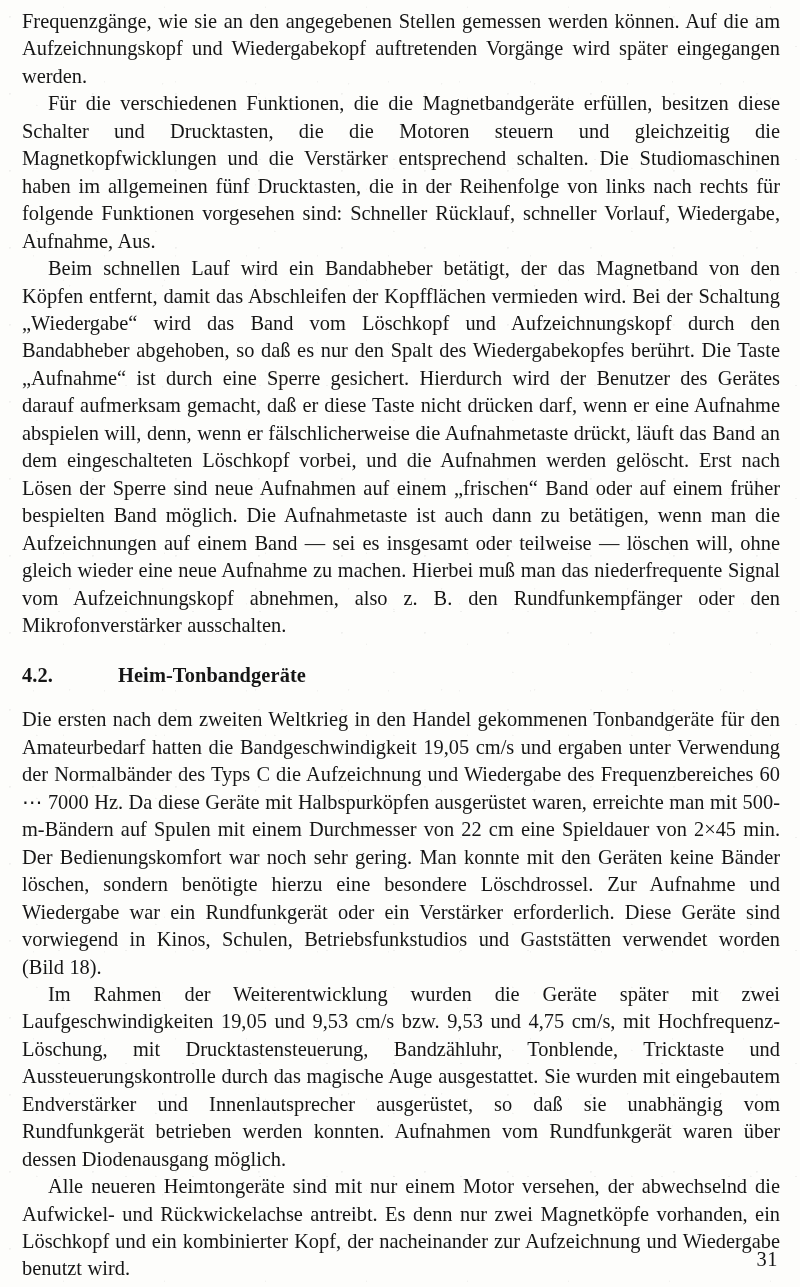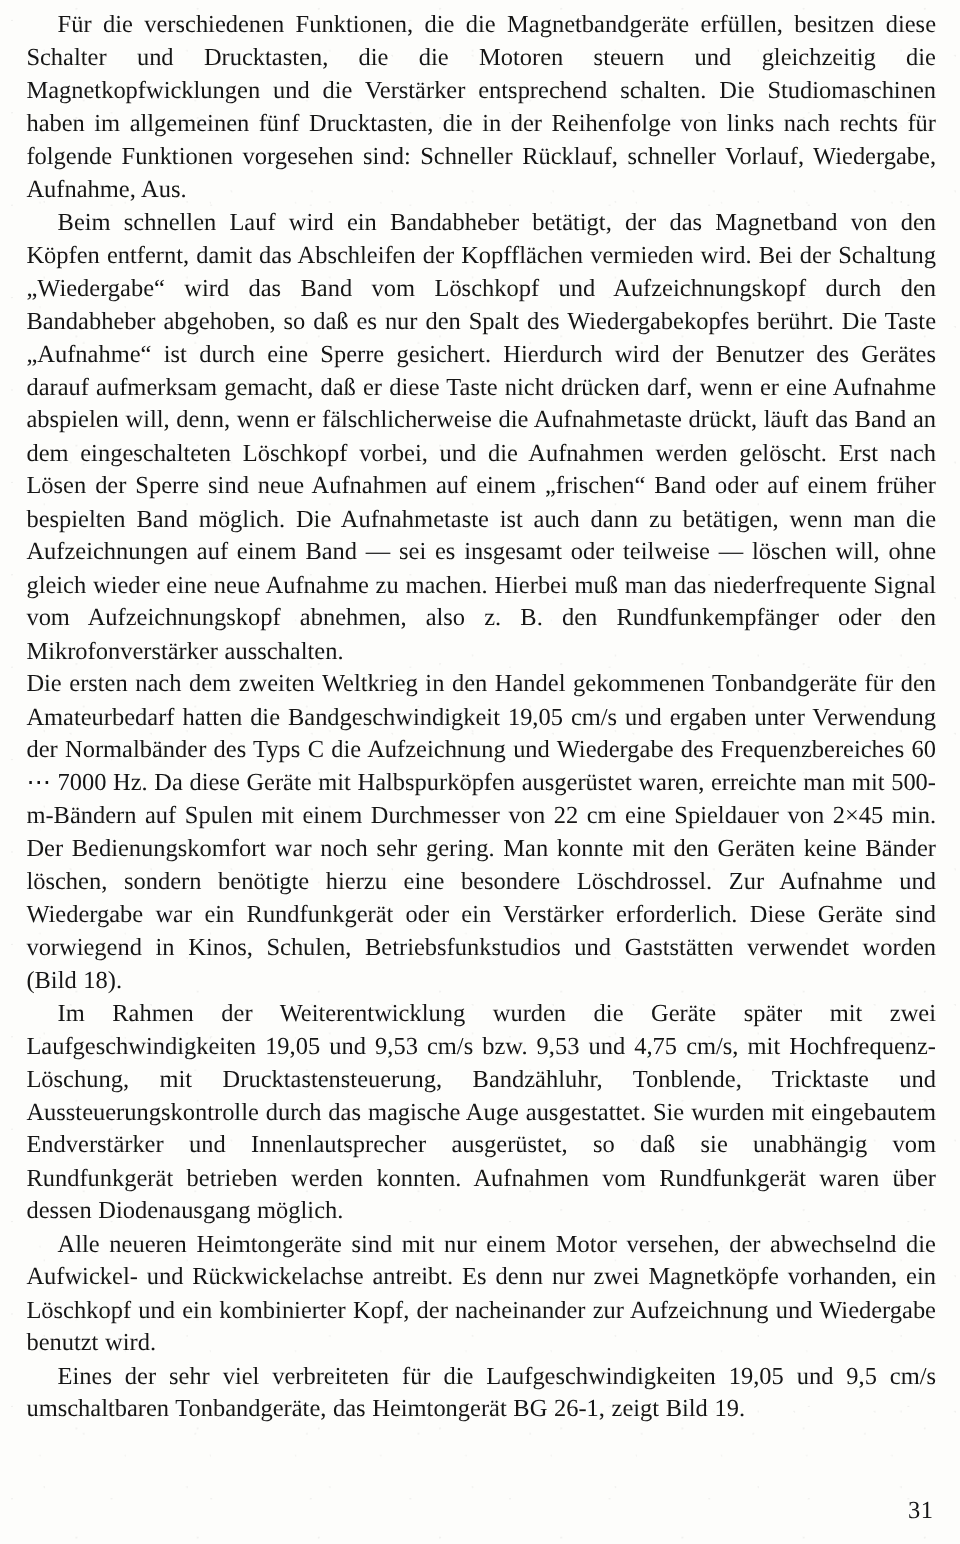--- a/index.html
+++ b/index.html
@@ -97,25 +97,30 @@
   .textblock, .pagenum { transform-origin: left top; }
 </style>
 </head>
 <body>
 
 <div class="paper-grain"></div>
 
 <div class="page">
   <div class="textblock">
 
+    <p class="para noindent">Frequenzgänge, wie sie an den angegebenen Stellen gemessen werden können. Auf die am Aufzeichnungskopf und Wiedergabekopf auftretenden Vorgänge wird später eingegangen werden.</p>
 
     <p class="para">Für die verschiedenen Funktionen, die die Magnetbandgeräte erfüllen, besitzen diese Schalter und Drucktasten, die die Motoren steuern und gleichzeitig die Magnetkopfwicklungen und die Verstärker entsprechend schalten. Die Studiomaschinen haben im allgemeinen fünf Drucktasten, die in der Reihenfolge von links nach rechts für folgende Funktionen vorgesehen sind: Schneller Rücklauf, schneller Vorlauf, Wiedergabe, Aufnahme, Aus.</p>
 
     <p class="para">Beim schnellen Lauf wird ein Bandabheber betätigt, der das Magnetband von den Köpfen entfernt, damit das Abschleifen der Kopfflächen vermieden wird. Bei der Schaltung „Wiedergabe“ wird das Band vom Löschkopf und Aufzeichnungskopf durch den Bandabheber abgehoben, so daß es nur den Spalt des Wiedergabekopfes berührt. Die Taste „Aufnahme“ ist durch eine Sperre gesichert. Hierdurch wird der Benutzer des Gerätes darauf aufmerksam gemacht, daß er diese Taste nicht drücken darf, wenn er eine Aufnahme abspielen will, denn, wenn er fälschlicherweise die Aufnahmetaste drückt, läuft das Band an dem eingeschalteten Löschkopf vorbei, und die Aufnahmen werden gelöscht. Erst nach Lösen der Sperre sind neue Aufnahmen auf einem „frischen“ Band oder auf einem früher bespielten Band möglich. Die Aufnahmetaste ist auch dann zu betätigen, wenn man die Aufzeichnungen auf einem Band — sei es insgesamt oder teilweise — löschen will, ohne gleich wieder eine neue Aufnahme zu machen. Hierbei muß man das niederfrequente Signal vom Aufzeichnungskopf abnehmen, also z. B. den Rundfunkempfänger oder den Mikrofonverstärker ausschalten.</p>
 
+    <div class="heading">
+      <span class="num">4.2.</span>
+      <span class="title">Heim-Tonbandgeräte</span>
+    </div>
 
     <p class="para noindent">Die ersten nach dem zweiten Weltkrieg in den Handel gekommenen Tonbandgeräte für den Amateurbedarf hatten die Bandgeschwindigkeit 19,05 cm/s und ergaben unter Verwendung der Normalbänder des Typs C die Aufzeichnung und Wiedergabe des Frequenzbereiches 60 ⋯ 7000 Hz. Da diese Geräte mit Halbspurköpfen ausgerüstet waren, erreichte man mit 500-m-Bändern auf Spulen mit einem Durchmesser von 22 cm eine Spieldauer von 2×45 min. Der Bedienungskomfort war noch sehr gering. Man konnte mit den Geräten keine Bänder löschen, sondern benötigte hierzu eine besondere Löschdrossel. Zur Aufnahme und Wiedergabe war ein Rundfunkgerät oder ein Verstärker erforderlich. Diese Geräte sind vorwiegend in Kinos, Schulen, Betriebsfunkstudios und Gaststätten verwendet worden (Bild 18).</p>
 
     <p class="para">Im Rahmen der Weiterentwicklung wurden die Geräte später mit zwei Laufgeschwindigkeiten 19,05 und 9,53 cm/s bzw. 9,53 und 4,75 cm/s, mit Hochfrequenz-Löschung, mit Drucktastensteuerung, Bandzähluhr, Tonblende, Tricktaste und Aussteuerungskontrolle durch das magische Auge ausgestattet. Sie wurden mit eingebautem Endverstärker und Innenlautsprecher ausgerüstet, so daß sie unabhängig vom Rundfunkgerät betrieben werden konnten. Aufnahmen vom Rundfunkgerät waren über dessen Diodenausgang möglich.</p>
 
     <p class="para">Alle neueren Heimtongeräte sind mit nur einem Motor versehen, der abwechselnd die Aufwickel- und Rückwickelachse antreibt. Es denn nur zwei Magnetköpfe vorhanden, ein Löschkopf und ein kombinierter Kopf, der nacheinander zur Aufzeichnung und Wiedergabe benutzt wird.</p>
 
     <p class="para">Eines der sehr viel verbreiteten für die Laufgeschwindigkeiten 19,05 und 9,5 cm/s umschaltbaren Tonbandgeräte, das Heimtongerät BG 26-1, zeigt Bild 19.</p>
 
   </div>

